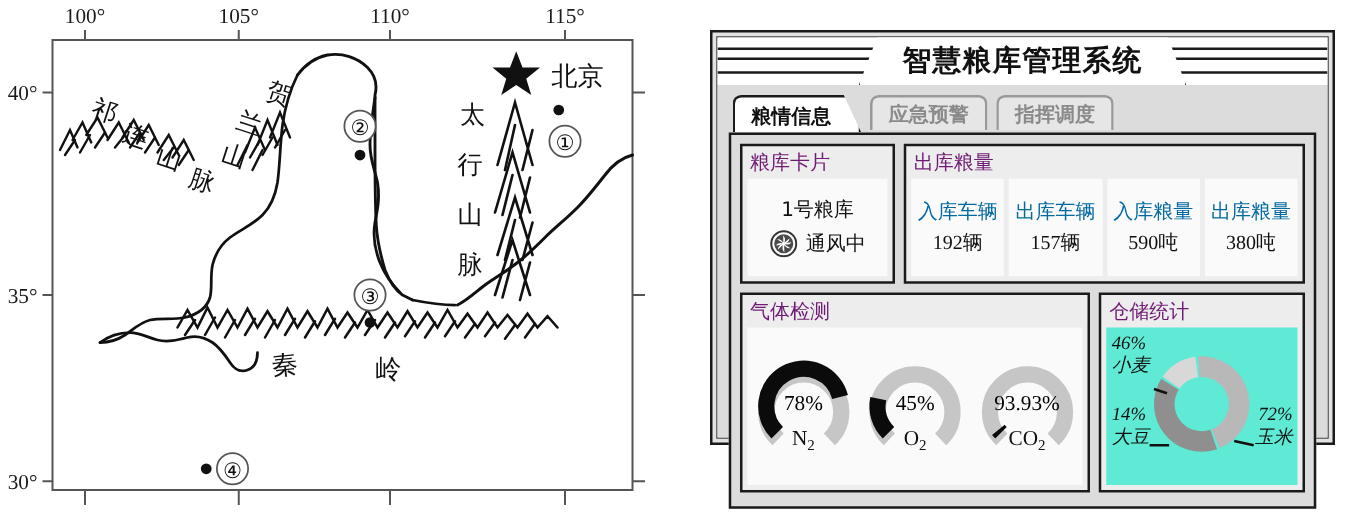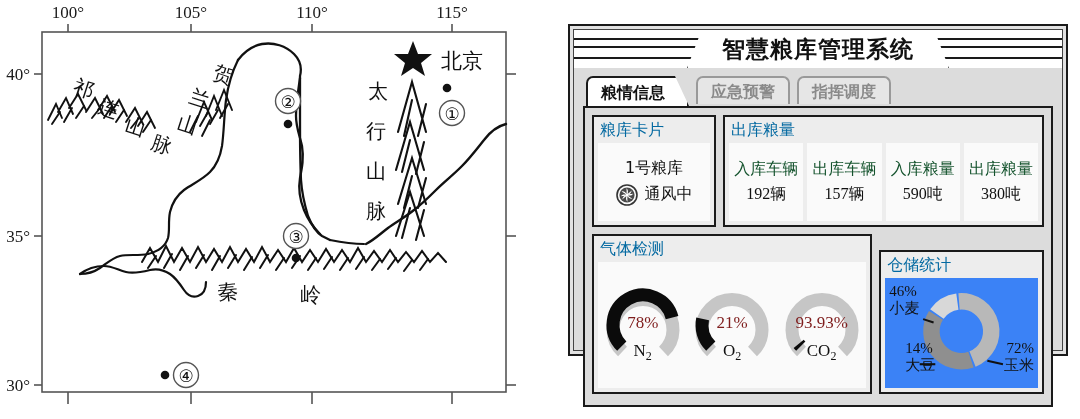--- a/index.html
+++ b/index.html
@@ -113,88 +113,88 @@
   
   .row1{display:flex;gap:7px;height:112px;}
   .card{
     border:2px solid #1a1a1a;
     background:#ededed;
     box-sizing:border-box;
     display:flex;flex-direction:column;
   }
   .card-title{
     font-family:"DejaVu Sans", sans-serif;
-    font-size:16px;color:#0369a1;
+    font-size:16px;color:#701a75;
     padding:3px 6px 2px 6px;
     white-space:nowrap;
   }
   .card-body{
     flex:1;background:#fafafa;
     margin:0 4px 4px 4px;
     display:flex;
   }
   .depot{width:124px;}
   .depot .card-body{
     flex-direction:column;align-items:center;justify-content:center;gap:5px;
   }
   .depot-name{
     font-family:"DejaVu Sans", sans-serif;
     font-size:16px;color:#111;
   }
-  .depot-status{display:flex;gap:7px;}
+  .depot-status{display:flex;align-items:center;gap:7px;}
   .depot-status-text{
     font-family:"DejaVu Sans", sans-serif;
     font-size:16px;color:#111;
   }
 
   .io{flex:1;}
   .io .card-body{margin:0 4px 4px 4px;background:transparent;gap:4px;}
   .io-cell{
     flex:1;background:#fafafa;
     display:flex;flex-direction:column;
     align-items:center;justify-content:center;gap:4px;
   }
   .io-h{
     font-family:"DejaVu Sans", sans-serif;
-    font-size:16px;color:#14532d;white-space:nowrap;
+    font-size:16px;color:#0369a1;white-space:nowrap;
   }
   .io-v{
     font-family:"Liberation Serif", serif;
     font-size:16px;color:#111;white-space:nowrap;
   }
 
   
   .row2{display:flex;gap:7px;height:160px;margin-top:7px;}
   .gas{flex:1.72;}
   .gas .card-body{align-items:center;justify-content:space-around;background:#fafafa;}
   .gauge{position:relative;width:84px;height:96px;}
   .gauge svg{position:absolute;left:0;top:0;}
   .g-val{
     position:absolute;left:0;right:0;top:36px;text-align:center;
     font-family:"Liberation Serif", serif;
-    font-size:17px;color:#7f1d1d;
+    font-size:17px;color:#000000;
   }
   .g-name{
     position:absolute;left:0;right:0;top:64px;text-align:center;
     font-family:"Liberation Serif", serif;
     font-size:17px;color:#111;
   }
   .g-name sub{font-size:12px;}
 
-  .store{flex:1;margin-top:16px;}
-  .store .card-body{position:relative;background:#3b82f6;}
+  .store{flex:1;}
+  .store .card-body{position:relative;background:#5eead4;font-style:italic;}
   .donut-box{position:absolute;left:0;top:0;width:100%;height:100%;}
   .dlab{
     position:absolute;
     font-family:"Liberation Serif", serif;
     font-size:15px;color:#111;line-height:1.12;white-space:nowrap;
   }
   .dlab .cnn{font-family:"DejaVu Sans", sans-serif;font-size:15px;}
   .dlab.wheat{left:4px;top:5px;}
-  .dlab.soy{left:20px;top:62px;}
+  .dlab.soy{left:4px;top:62px;}
   .dlab.corn{right:4px;top:62px;text-align:right;}
 </style>
 </head>
 <body>
 
 <div class="root">
 
   <div class="map-wrap">
     <svg class="map-svg" width="560" height="419" viewBox="0 0 560 419">
 
@@ -428,21 +428,21 @@
                 </svg>
                 <div class="g-val">78%</div>
                 <div class="g-name"><span>N</span><sub>2</sub></div>
               </div>
 
               <div class="gauge">
                 <svg width="84" height="96" viewBox="0 0 84 96">
                   <path d="M21.5 74.5 A30 30 0 1 1 62.5 74.5" fill="none" stroke="#c6c6c6" stroke-width="13" stroke-linecap="butt"></path>
                   <path id="o2-fill" fill="none" stroke="#0b0b0b" stroke-width="13" stroke-linecap="butt" d="M20.79 69.21 A30 30 0 0 1 12.62 41.92"></path>
                 </svg>
-                <div class="g-val">21%</div>
+                <div class="g-val">45%</div>
                 <div class="g-name"><span>O</span><sub>2</sub></div>
               </div>
 
               <div class="gauge">
                 <svg width="84" height="96" viewBox="0 0 84 96">
                   <path d="M21.5 74.5 A30 30 0 1 1 62.5 74.5" fill="none" stroke="#c6c6c6" stroke-width="13" stroke-linecap="butt"></path>
                   <path id="co2-fill" fill="none" stroke="#0b0b0b" stroke-width="13" stroke-linecap="butt" d="M20.79 69.21 A30 30 0 0 1 18.69 66.88"></path>
                 </svg>
                 <div class="g-val">93.93%</div>
                 <div class="g-name"><span>CO</span><sub>2</sub></div>

